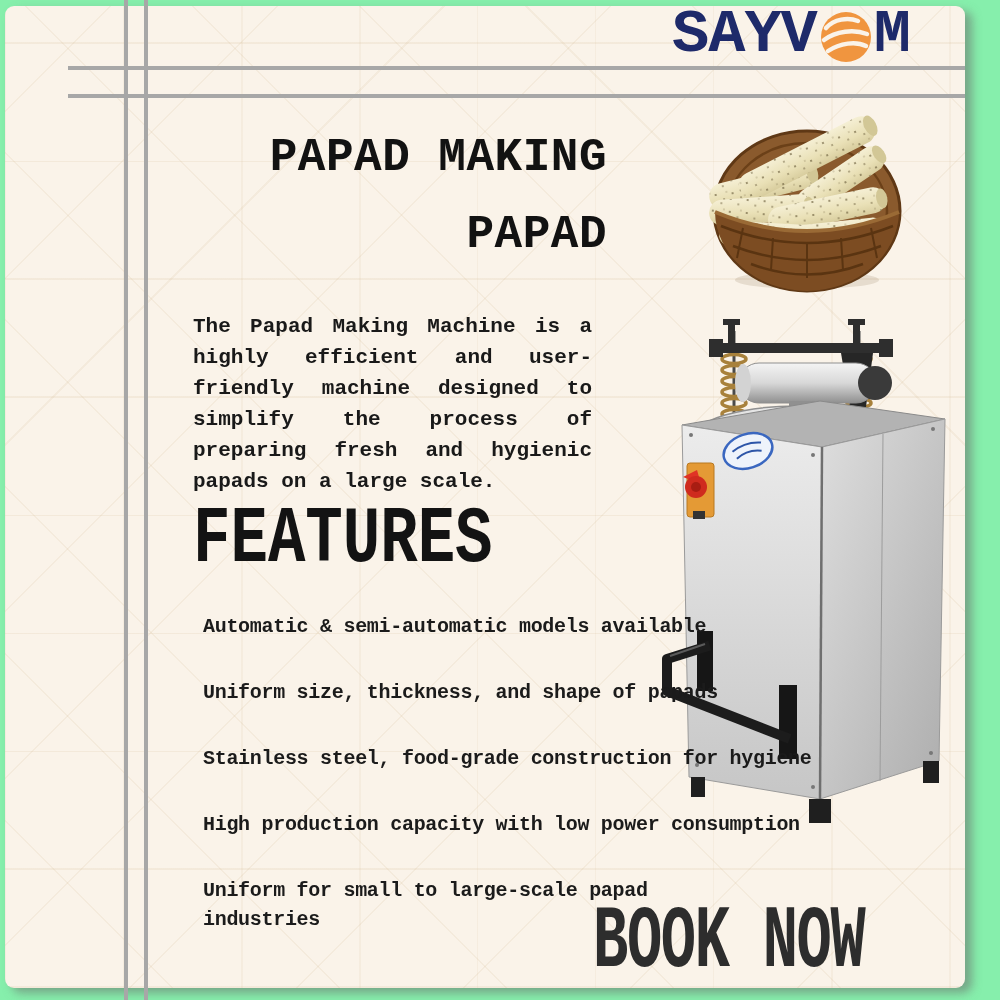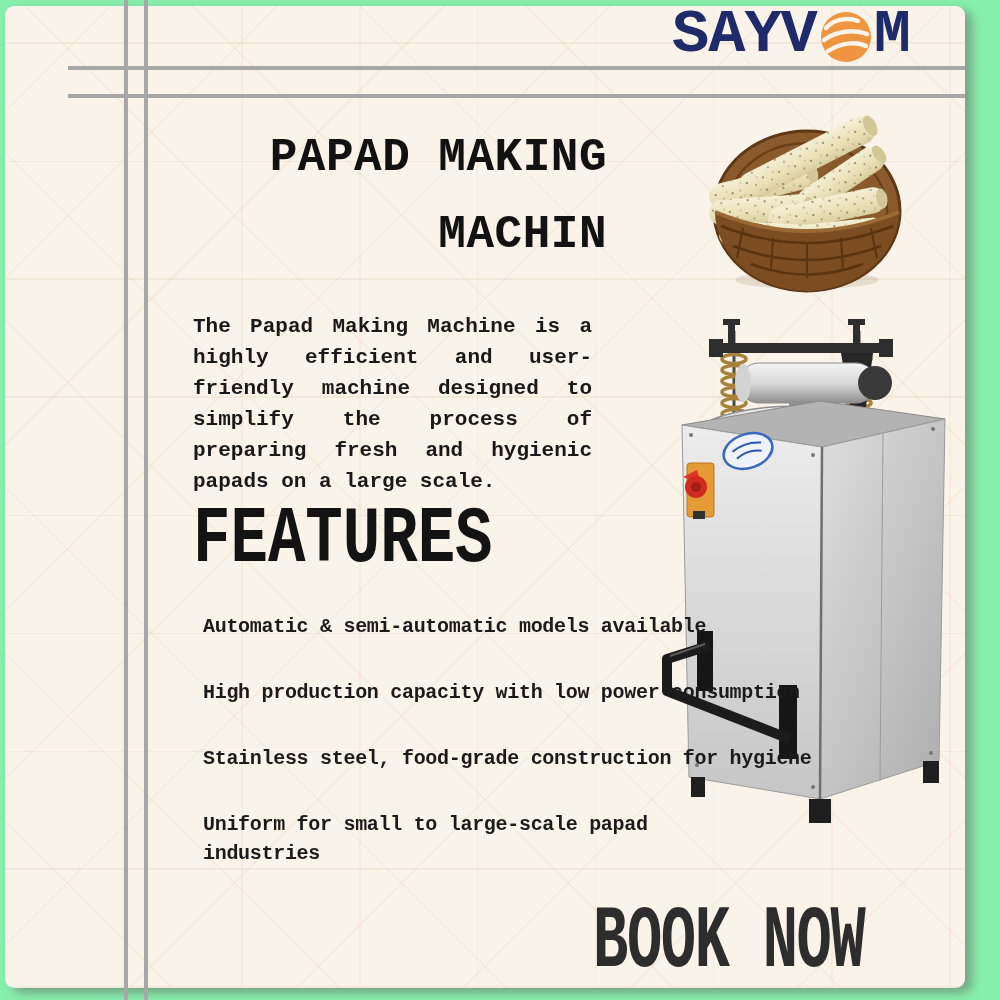--- a/index.html
+++ b/index.html
@@ -79,30 +79,31 @@
       <circle cx="28" cy="28" r="25" fill="#F0953F"></circle>
       <path d="M8,19 C16,10 30,8 40,12" stroke="#FAF3E9" stroke-width="4.5" fill="none" stroke-linecap="round"></path>
       <path d="M6,31 C18,22 36,20 49,25" stroke="#FAF3E9" stroke-width="4.5" fill="none" stroke-linecap="round"></path>
       <path d="M10,42 C22,34 38,32 48,37" stroke="#FAF3E9" stroke-width="4.5" fill="none" stroke-linecap="round"></path>
     </svg>
     <span>M</span>
   </div>
 
   <div class="title">
     <div>PAPAD MAKING</div>
-    <div>MACHIN</div>
+    <div>PAPAD</div>
   </div>
 
   <p class="desc">The Papad Making Machine is a highly efficient and user-friendly machine designed to simplify the process of preparing fresh and hygienic papads on a large scale.</p>
 
   <h2 class="features-heading">FEATURES</h2>
   <ul class="features">
     <li>Automatic &amp; semi-automatic models available</li>
+    <li>Uniform size, thickness, and shape of papads</li>
+    <li>Stainless steel, food-grade construction for hygiene</li>
     <li>High production capacity with low power consumption</li>
-    <li>Stainless steel, food-grade construction for hygiene</li>
     <li>Uniform for small to large-scale papad industries</li>
   </ul>
 
   <div class="cta">BOOK NOW</div>
 
   <svg class="photo basket" width="210" height="185" viewBox="0 0 210 185">
     <defs>
       <linearGradient id="pg" x1="0" y1="0" x2="0" y2="1">
         <stop offset="0" stop-color="#f5efd4"></stop>
           <stop offset=".6" stop-color="#e9e0b6"></stop>

